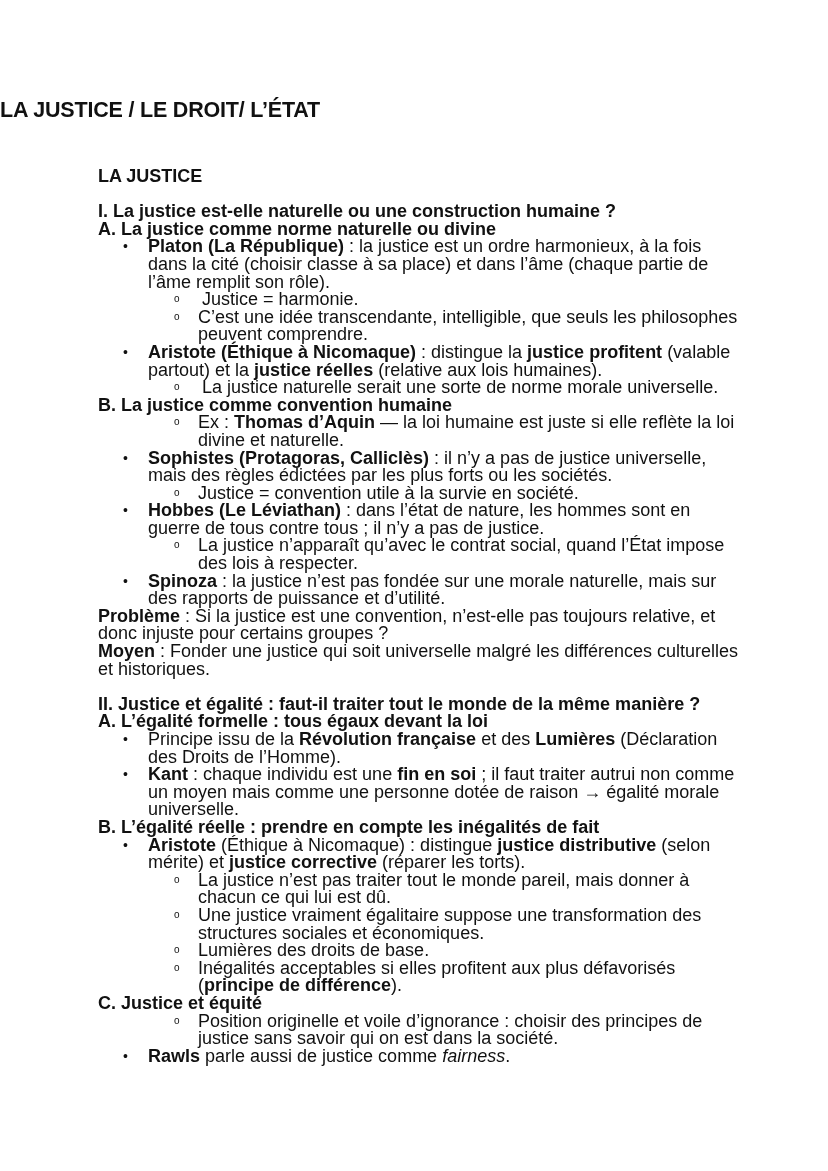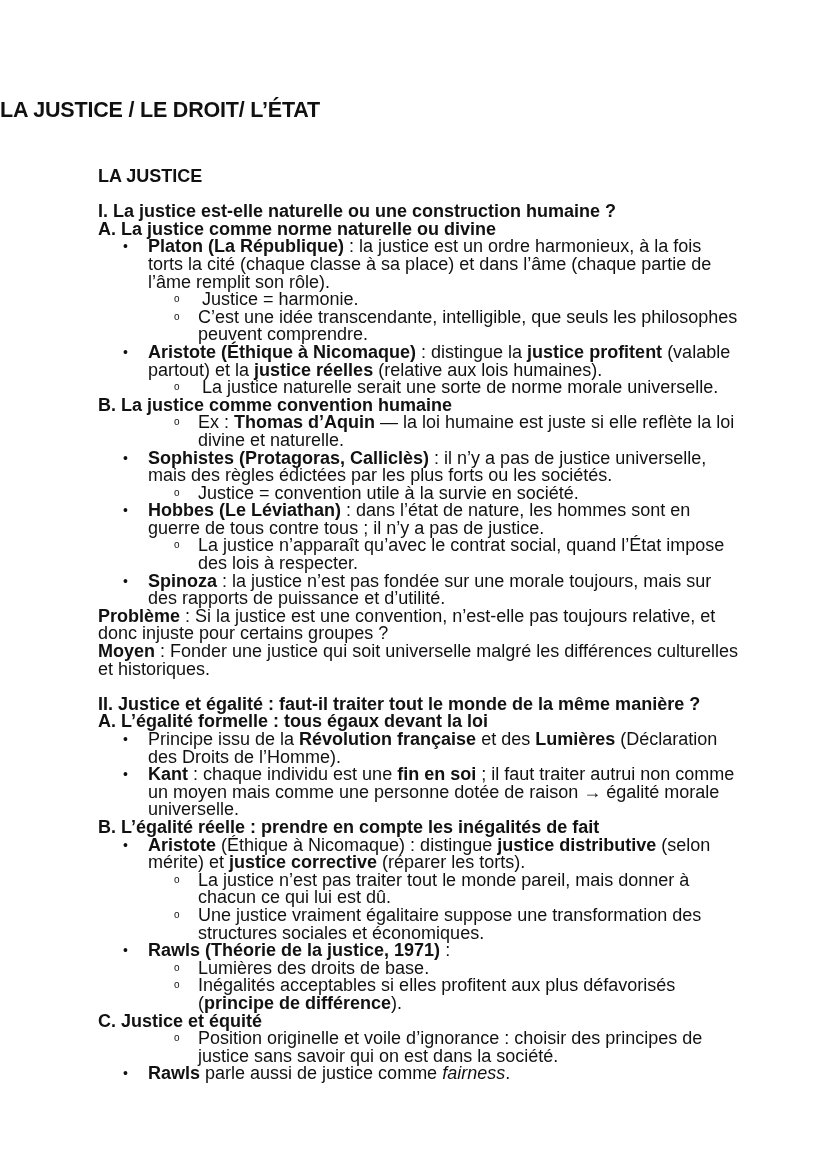--- a/index.html
+++ b/index.html
@@ -27,59 +27,58 @@
 <div class="page">
   <div class="title">LA JUSTICE / LE DROIT/ L’ÉTAT</div>
 
   <div class="content">
     <p class="line h">LA JUSTICE</p>
     <div class="gap"></div>
 
     <p class="line h">I. La justice est-elle naturelle ou une construction humaine ?</p>
     <p class="line h">A. La justice comme norme naturelle ou divine</p>
 
-    <p class="line l1"><span class="b">Platon (La République)</span><span> : la justice est un ordre harmonieux, à la fois torts la cité (chaque classe à sa place) et dans l’âme (chaque partie de l’âme remplit son rôle).</span></p>
+    <p class="line l1"><span class="b">Platon (La République)</span><span> : la justice est un ordre harmonieux, à la fois dans la cité (choisir classe à sa place) et dans l’âme (chaque partie de l’âme remplit son rôle).</span></p>
     <p class="line l2 sp">Justice = harmonie.</p>
     <p class="line l2">C’est une idée transcendante, intelligible, que seuls les philosophes peuvent comprendre.</p>
 
     <p class="line l1"><span class="b">Aristote (Éthique à Nicomaque)</span><span> : distingue la </span><span class="b">justice profitent</span><span> (valable partout) et la </span><span class="b">justice réelles</span><span> (relative aux lois humaines).</span></p>
     <p class="line l2 sp">La justice naturelle serait une sorte de norme morale universelle.</p>
 
     <p class="line h">B. La justice comme convention humaine</p>
 
     <p class="line l2"><span>Ex : </span><span class="b">Thomas d’Aquin</span><span> — la loi humaine est juste si elle reflète la loi divine et naturelle.</span></p>
 
     <p class="line l1"><span class="b">Sophistes (Protagoras, Calliclès)</span><span> : il n’y a pas de justice universelle, mais des règles édictées par les plus forts ou les sociétés.</span></p>
     <p class="line l2">Justice = convention utile à la survie en société.</p>
 
     <p class="line l1"><span class="b">Hobbes (Le Léviathan)</span><span> : dans l’état de nature, les hommes sont en guerre de tous contre tous ; il n’y a pas de justice.</span></p>
     <p class="line l2">La justice n’apparaît qu’avec le contrat social, quand l’État impose des lois à respecter.</p>
 
-    <p class="line l1"><span class="b">Spinoza</span><span> : la justice n’est pas fondée sur une morale toujours, mais sur des rapports de puissance et d’utilité.</span></p>
+    <p class="line l1"><span class="b">Spinoza</span><span> : la justice n’est pas fondée sur une morale naturelle, mais sur des rapports de puissance et d’utilité.</span></p>
 
     <p class="line"><span class="b">Problème</span><span> : Si la justice est une convention, n’est-elle pas toujours relative, et donc injuste pour certains groupes ?</span></p>
     <p class="line"><span class="b">Moyen</span><span> : Fonder une justice qui soit universelle malgré les différences culturelles et historiques.</span></p>
 
     <div class="gap"></div>
 
     <p class="line h">II. Justice et égalité : faut-il traiter tout le monde de la même manière ?</p>
     <p class="line h">A. L’égalité formelle : tous égaux devant la loi</p>
 
     <p class="line l1"><span>Principe issu de la </span><span class="b">Révolution française</span><span> et des </span><span class="b">Lumières</span><span> (Déclaration des Droits de l’Homme).</span></p>
 
     <p class="line l1"><span class="b">Kant</span><span> : chaque individu est une </span><span class="b">fin en soi</span><span> ; il faut traiter autrui non comme un moyen mais comme une personne dotée de raison → égalité morale universelle.</span></p>
 
     <p class="line h">B. L’égalité réelle : prendre en compte les inégalités de fait</p>
 
     <p class="line l1"><span class="b">Aristote</span><span> (Éthique à Nicomaque) : distingue </span><span class="b">justice distributive</span><span> (selon mérite) et </span><span class="b">justice corrective</span><span> (réparer les torts).</span></p>
     <p class="line l2">La justice n’est pas traiter tout le monde pareil, mais donner à chacun ce qui lui est dû.</p>
 
     <p class="line l2">Une justice vraiment égalitaire suppose une transformation des structures sociales et économiques.</p>
 
-    <p class="line l1"><span class="b">Rawls (Théorie de la justice, 1971)</span><span> :</span></p>
     <p class="line l2">Lumières des droits de base.</p>
     <p class="line l2"><span>Inégalités acceptables si elles profitent aux plus défavorisés (</span><span class="b">principe de différence</span><span>).</span></p>
     <p class="line h">C. Justice et équité</p>
 
     <p class="line l2">Position originelle et voile d’ignorance : choisir des principes de justice sans savoir qui on est dans la société.</p>
     <p class="line l1"><span class="b">Rawls</span><span> parle aussi de justice comme </span><span class="i">fairness</span><span>.</span></p>
   </div>
 </div>
 
 </body></html>

